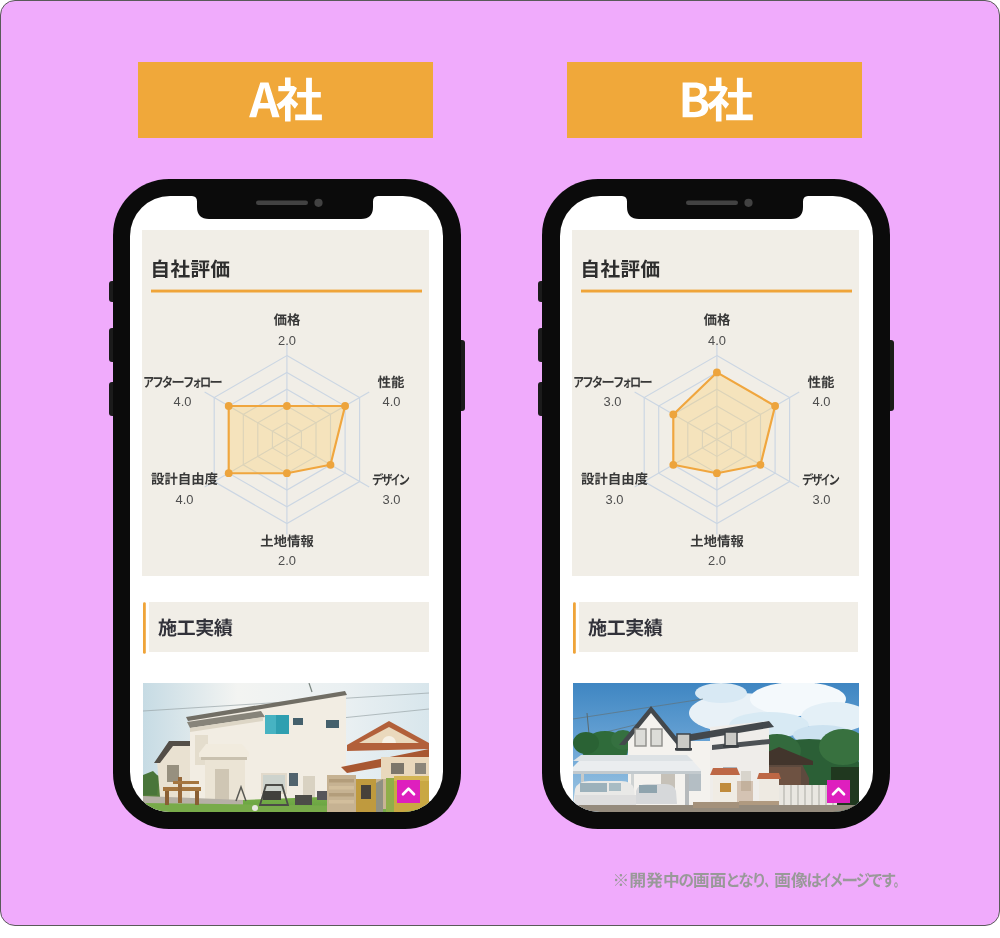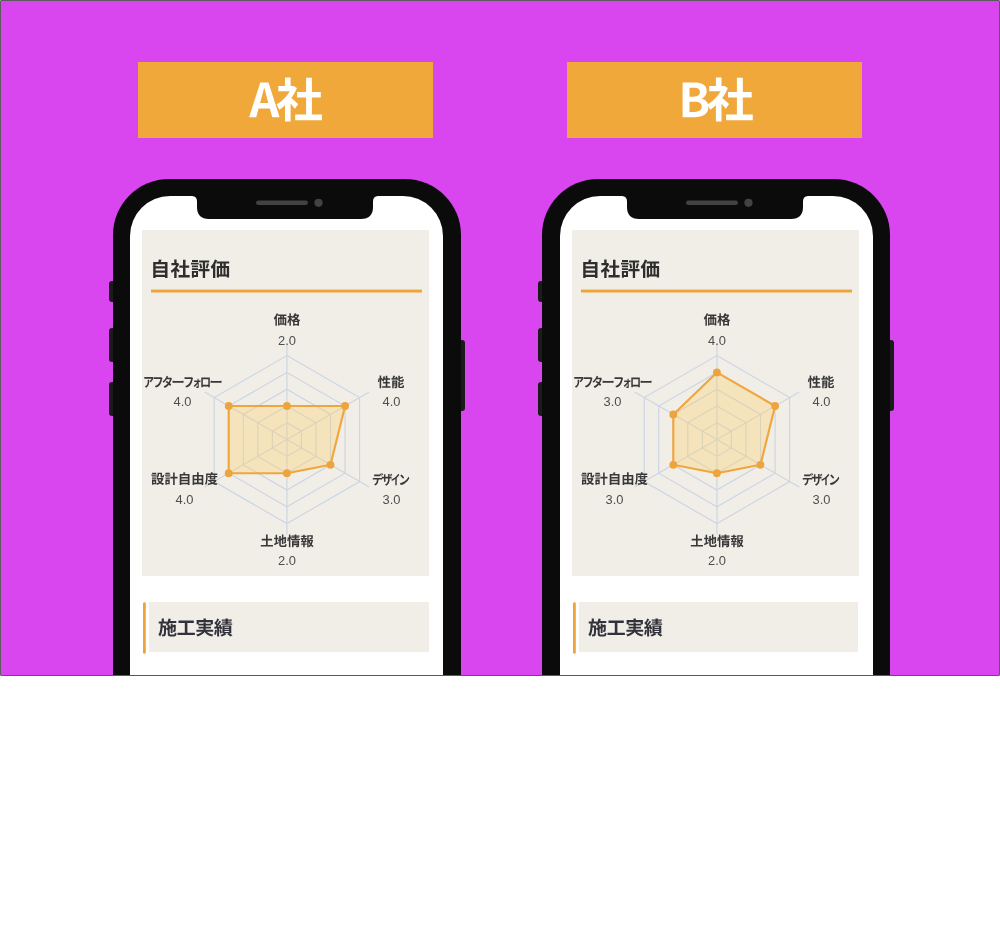--- a/index.html
+++ b/index.html
@@ -1,17 +1,17 @@
 <!DOCTYPE html>
 <html><head><meta charset="utf-8"><style>
 html,body{margin:0;padding:0;background:#fff}
 *{box-sizing:border-box}
 </style></head><body>
 
-<div style="position:relative;width:1000px;height:676px;background:#d946ef;border:1.5px solid #5a5a5a;border-radius:1px;overflow:hidden;font-family:'Liberation Sans',sans-serif">
+<div style="position:relative;width:1000px;height:926px;background:#f0abfc;border:1.5px solid #5a5a5a;border-radius:15px;overflow:hidden;font-family:'Liberation Sans',sans-serif">
 
 <div style="position:absolute;left:137px;top:61px;width:294.5px;height:76px;background:#f0a83a"><svg width="294" height="76" viewBox="0 0 294 76" xmlns="http://www.w3.org/2000/svg">
         <g transform="translate(111.3,55.3)" fill="#ffffff">
           <path d="M-0.2 0.0H6.9L9.3 -8.9H20.5L23.0 0.0H30.3L19.2 -34.8H11.0ZM10.8 -14.3 11.8 -18.1C12.9 -21.8 13.9 -25.7 14.8 -29.5H15.0C16.0 -25.8 17.0 -21.8 18.0 -18.1L19.1 -14.3Z M56.8 -39.5V-25.4H47.8V-19.9H56.8V-2.7H45.9V2.9H72.6V-2.7H62.6V-19.9H71.5V-25.4H62.6V-39.5ZM35.7 -39.9V-31.2H29.0V-26.1H40.4C37.4 -20.7 32.4 -15.7 27.2 -12.9C28.1 -11.8 29.4 -9.1 29.9 -7.6C31.9 -8.8 33.9 -10.3 35.7 -12.1V4.2H41.3V-13.6C42.9 -11.8 44.6 -10.0 45.6 -8.6L49.0 -13.3C48.0 -14.2 44.3 -17.4 42.0 -19.3C44.3 -22.4 46.2 -25.8 47.6 -29.4L44.4 -31.4L43.5 -31.2H41.3V-39.9Z"></path>
         </g>
       </svg></div>
 
 <div style="position:absolute;left:566px;top:61px;width:294.5px;height:76px;background:#f0a83a"><svg width="294" height="76" viewBox="0 0 294 76" xmlns="http://www.w3.org/2000/svg">
         <g transform="translate(111.3,55.3)" fill="#ffffff">
           <path d="M4.3 0.0H16.7C24.3 0.0 30.1 -3.2 30.1 -10.2C30.1 -14.9 27.4 -17.6 23.6 -18.5V-18.7C26.6 -19.7 28.4 -23.0 28.4 -26.2C28.4 -32.7 22.9 -34.8 15.8 -34.8H4.3ZM11.2 -20.6V-29.5H15.4C19.6 -29.5 21.6 -28.2 21.6 -25.2C21.6 -22.4 19.7 -20.6 15.3 -20.6ZM11.2 -5.4V-15.5H16.1C20.9 -15.5 23.4 -14.1 23.4 -10.7C23.4 -7.0 20.8 -5.4 16.1 -5.4Z M58.6 -39.5V-25.4H49.7V-19.9H58.6V-2.7H47.8V2.9H74.5V-2.7H64.5V-19.9H73.4V-25.4H64.5V-39.5ZM37.6 -39.9V-31.2H30.9V-26.1H42.3C39.3 -20.7 34.3 -15.7 29.1 -12.9C30.0 -11.8 31.3 -9.1 31.8 -7.6C33.8 -8.8 35.7 -10.3 37.6 -12.1V4.2H43.2V-13.6C44.8 -11.8 46.5 -10.0 47.4 -8.6L50.8 -13.3C49.8 -14.2 46.2 -17.4 43.9 -19.3C46.2 -22.4 48.1 -25.8 49.5 -29.4L46.3 -31.4L45.3 -31.2H43.2V-39.9Z"></path>

